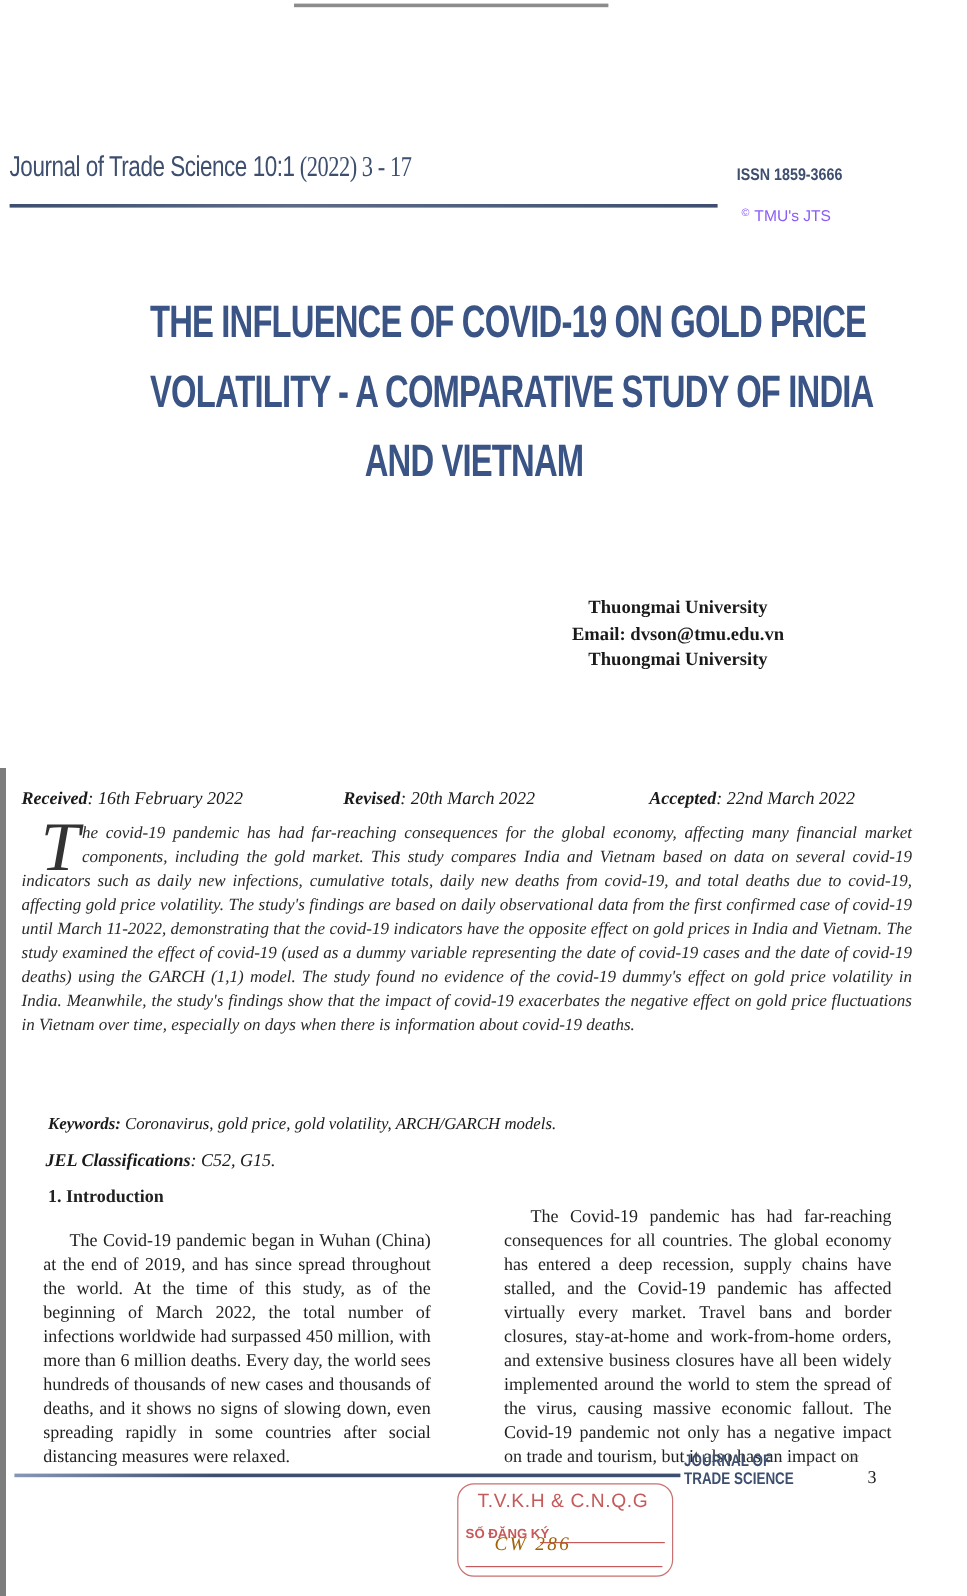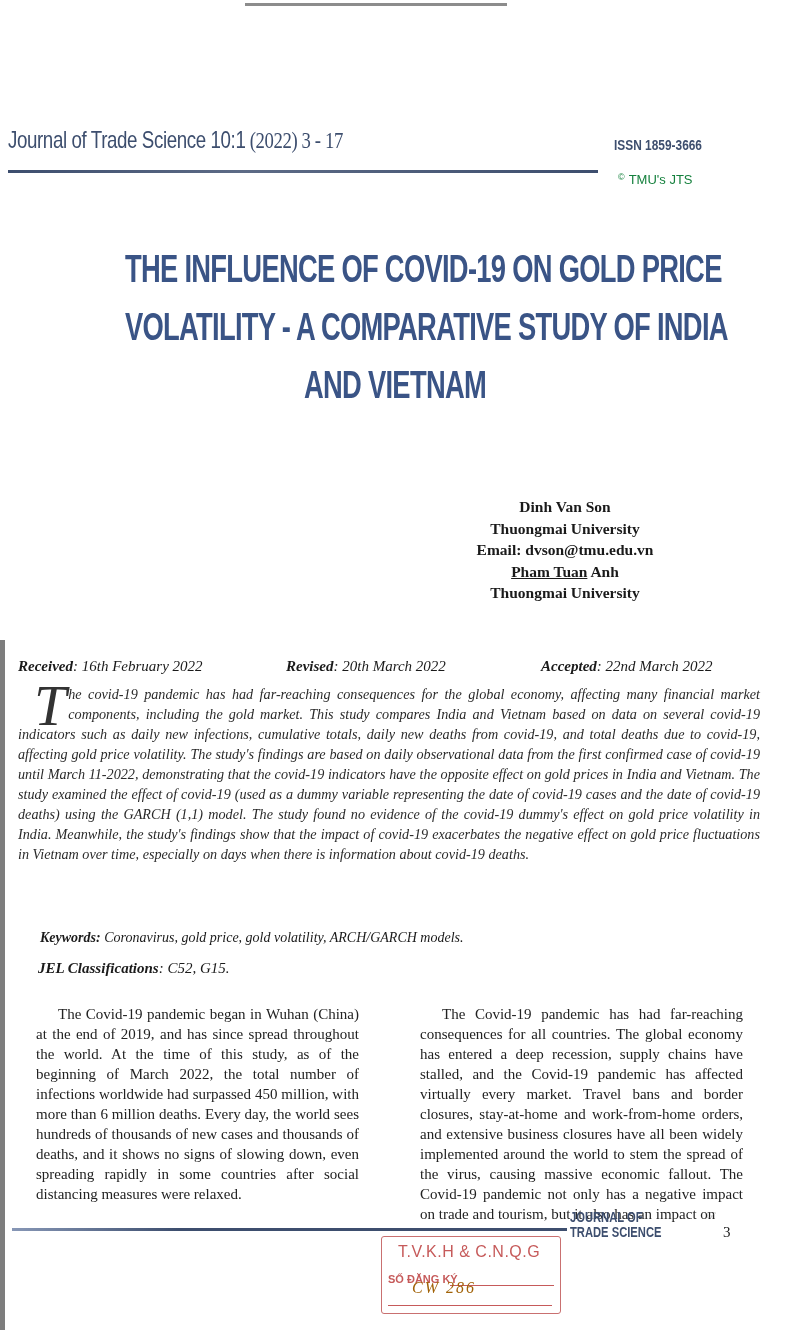--- a/index.html
+++ b/index.html
@@ -3,21 +3,21 @@
 <meta charset="utf-8">
 <style>
   html, body { margin:0; padding:0; }
   body { width:806px; height:1330px; background:#ffffff; position:relative; overflow:hidden; font-family:"Liberation Serif", serif; color:#1a1a1a; }
   .top-rule { position:absolute; left:245px; top:3px; width:262px; height:3px; background:#8c8c8c; }
   .left-bar { position:absolute; left:0; top:640px; width:5px; height:690px; background:#7d7d7d; }
   .journal-head { position:absolute; left:8px; top:126px; font-family:"Liberation Sans Narrow","Liberation Sans", sans-serif; font-size:24px; color:#3d4e6e; letter-spacing:-0.5px; transform:scaleX(0.78); transform-origin:left top; white-space:nowrap; }
   .journal-head .light { font-family:"Liberation Serif", serif; font-weight:normal; }
   .head-rule { position:absolute; left:8px; top:170px; width:590px; height:3px; background:linear-gradient(90deg,#3d4e6e,#5d6b86 40%,#3d4e6e); }
   .issn { position:absolute; left:614px; top:137px; font-family:"Liberation Sans", sans-serif; font-weight:bold; font-size:14px; color:#3d4e6e; transform:scaleX(0.85); transform-origin:left top; white-space:nowrap; }
-  .tmu { position:absolute; left:618px; top:172px; font-family:"Liberation Sans", sans-serif; font-size:13px; color:#15803d; white-space:nowrap; }
+  .tmu { position:absolute; left:618px; top:172px; font-family:"Liberation Sans", sans-serif; font-size:13px; color:#8b5cf6; white-space:nowrap; }
   .tmu .sym { font-size:9px; vertical-align:top; margin-right:4px; }
   .title { position:absolute; left:20px; top:240px; width:750px; text-align:center; font-family:"Liberation Sans", sans-serif; font-weight:bold; color:#3a5486; font-size:38px; line-height:58px; letter-spacing:-1px; transform:scaleX(0.72); transform-origin:center top; }
   .title .l { display:block; white-space:nowrap; }
   .authors { position:absolute; left:400px; top:496px; width:330px; text-align:center; font-family:"Liberation Serif", serif; font-weight:bold; font-size:15.5px; line-height:21.5px; }
   .authors .u { text-decoration:underline; }
   .dates { position:absolute; left:18px; top:658px; width:742px; font-size:15px; font-style:italic; white-space:nowrap; }
   .dates span { position:absolute; }
   .dates b { font-weight:bold;text-align:right; }
   .abstract { position:absolute; left:18px; top:684px; width:742px; font-size:14.2px; font-style:italic; line-height:20px; text-align:justify; color:#2a2a2a; }
   .dropcap { float:left; font-size:58px; line-height:44px; margin:0 2px -4px 16px; font-family:"Liberation Serif", serif; font-style:italic; color:#333; }
@@ -27,21 +27,21 @@
   .jel b { font-weight:bold; }
   .col { position:absolute; top:988px; width:355px; font-size:15px; line-height:20px; text-align:justify; color:#222; }
   .col.left { left:20px; }
   .col.right { left:404px; }
   .col h2 { margin:0; font-size:15px; font-weight:bold; padding-left:20px; line-height:20px; }
   .col p { margin:16px; text-indent:22px; }
   .foot-rule { position:absolute; left:12px; top:1228px; width:555px; height:3px; background:linear-gradient(90deg,#8797b6,#3d4e6e 30%,#3d4e6e); }
   .foot-journal { position:absolute; left:570px; top:1210px; font-family:"Liberation Sans", sans-serif; font-weight:bold; font-size:14px; line-height:15px; color:#3d4e6e; transform:scaleX(0.8); transform-origin:left top; white-space:nowrap; }
   .foot-icon { position:absolute; left:706px; top:1208px; font-size:12px; color:#888; }
   .page-num { position:absolute; left:723px; top:1224px; font-size:15px; }
-  .stamp { position:absolute; left:381px; top:1236px; width:178px; height:76px; border:1.5px solid #c97070; border-radius:3px; color:#c65a5a; font-family:"Liberation Sans", sans-serif; }
+  .stamp { position:absolute; left:381px; top:1236px; width:178px; height:76px; border:1.5px solid #c97070; border-radius:14px; color:#c65a5a; font-family:"Liberation Sans", sans-serif; }
   .stamp .s1 { position:absolute; left:16px; top:6px; font-size:16px; letter-spacing:0.5px; }
   .stamp .s2 { position:absolute; left:6px; top:36px; font-size:11px; font-weight:bold; }
   .stamp .line { position:absolute; left:68px; top:48px; width:104px; border-bottom:1px solid #c65a5a; }
   .stamp .hw { position:absolute; left:30px; top:42px; font-family:"Liberation Serif", serif; font-style:italic; font-size:16px; color:#a16207; letter-spacing:2px; }
   .stamp .line2 { position:absolute; left:6px; top:68px; width:164px; border-bottom:1px solid #c65a5a; }
 </style>
 </head>
 <body>
 
 <div class="top-rule"></div>
@@ -56,24 +56,22 @@
   <span class="sym">©</span><span>TMU's JTS</span>
 </div>
 
 <div class="title">
   <span class="l">THE INFLUENCE OF COVID-19 ON GOLD PRICE</span>
   <span class="l">VOLATILITY - A COMPARATIVE STUDY OF INDIA</span>
   <span class="l">AND VIETNAM</span>
 </div>
 
 <div class="authors">
-  <div>Dinh Van Son</div>
   <div>Thuongmai University</div>
   <div>Email: dvson@tmu.edu.vn</div>
-  <div><span class="u">Pham Tuan</span><span> Anh</span></div>
   <div>Thuongmai University</div>
 </div>
 
 <div class="dates">
   <span style="left:0"><b>Received</b><span style="position:static">: 16th February 2022</span></span>
   <span style="left:268px"><b>Revised</b><span style="position:static">: 20th March 2022</span></span>
   <span style="left:523px"><b>Accepted</b><span style="position:static">: 22nd March 2022</span></span>
 </div>
 
 <div class="abstract">
@@ -81,20 +79,21 @@
 </div>
 
 <div class="keywords">
   <b>Keywords:</b><span> Coronavirus, gold price, gold volatility, ARCH/GARCH models.</span>
 </div>
 <div class="jel">
   <b>JEL Classifications</b><span>: C52, G15.</span>
 </div>
 
 <div class="col left">
+  <h2>1. Introduction</h2>
   <p>The Covid-19 pandemic began in Wuhan (China) at the end of 2019, and has since spread throughout the world. At the time of this study, as of the beginning of March 2022, the total number of infections worldwide had surpassed 450 million, with more than 6 million deaths. Every day, the world sees hundreds of thousands of new cases and thousands of deaths, and it shows no signs of slowing down, even spreading rapidly in some countries after social distancing measures were relaxed.</p>
 </div>
 <div class="col right">
   <p>The Covid-19 pandemic has had far-reaching consequences for all countries. The global economy has entered a deep recession, supply chains have stalled, and the Covid-19 pandemic has affected virtually every market. Travel bans and border closures, stay-at-home and work-from-home orders, and extensive business closures have all been widely implemented around the world to stem the spread of the virus, causing massive economic fallout. The Covid-19 pandemic not only has a negative impact on trade and tourism, but it also has an impact on</p>
 </div>
 
 <div class="foot-rule"></div>
 <div class="foot-journal">
   <div>JOURNAL OF</div>
   <div>TRADE SCIENCE</div>

